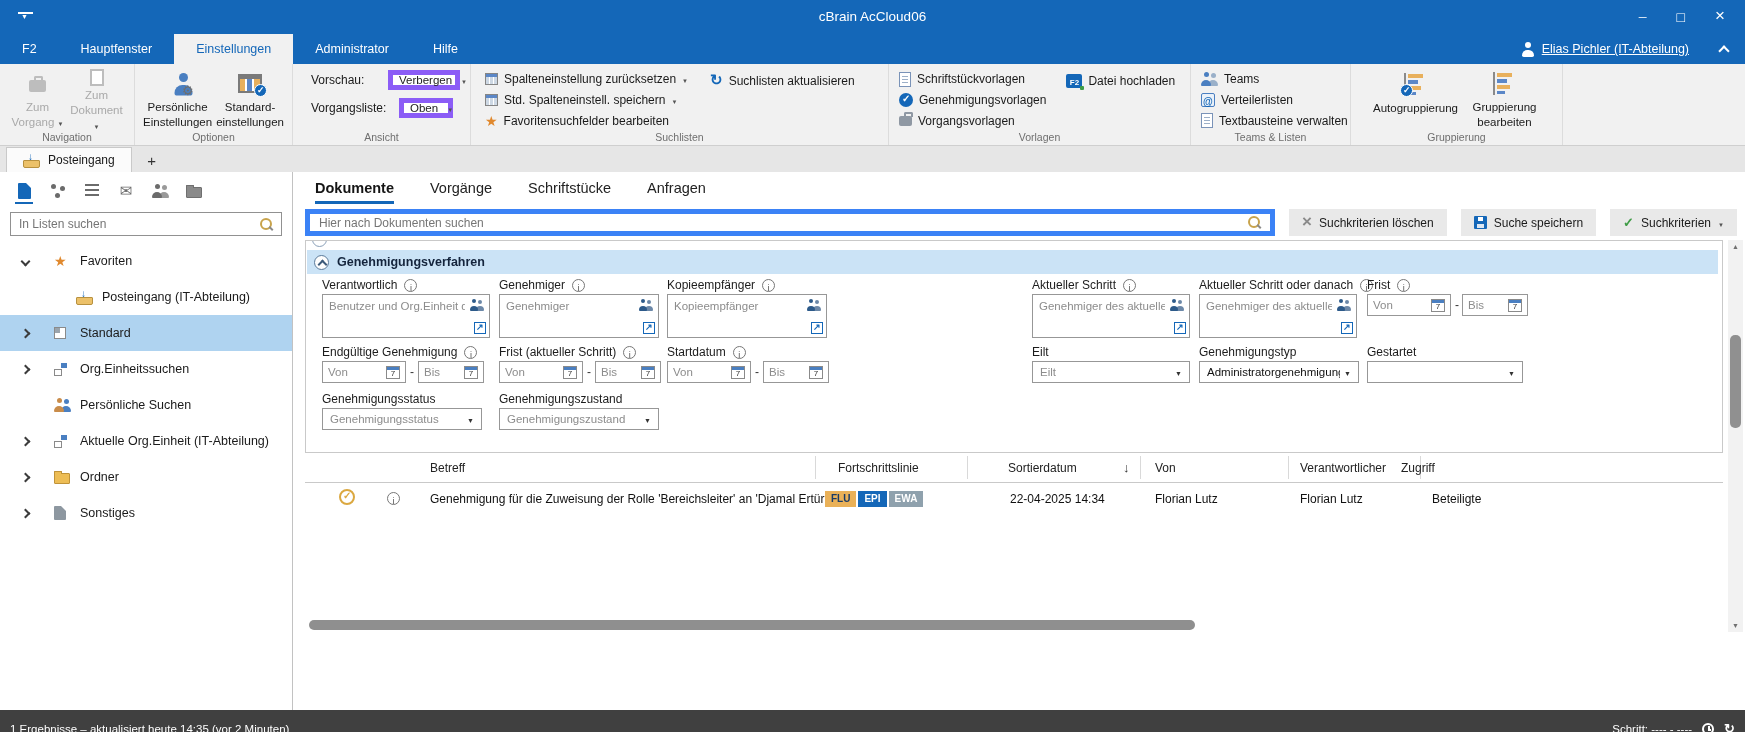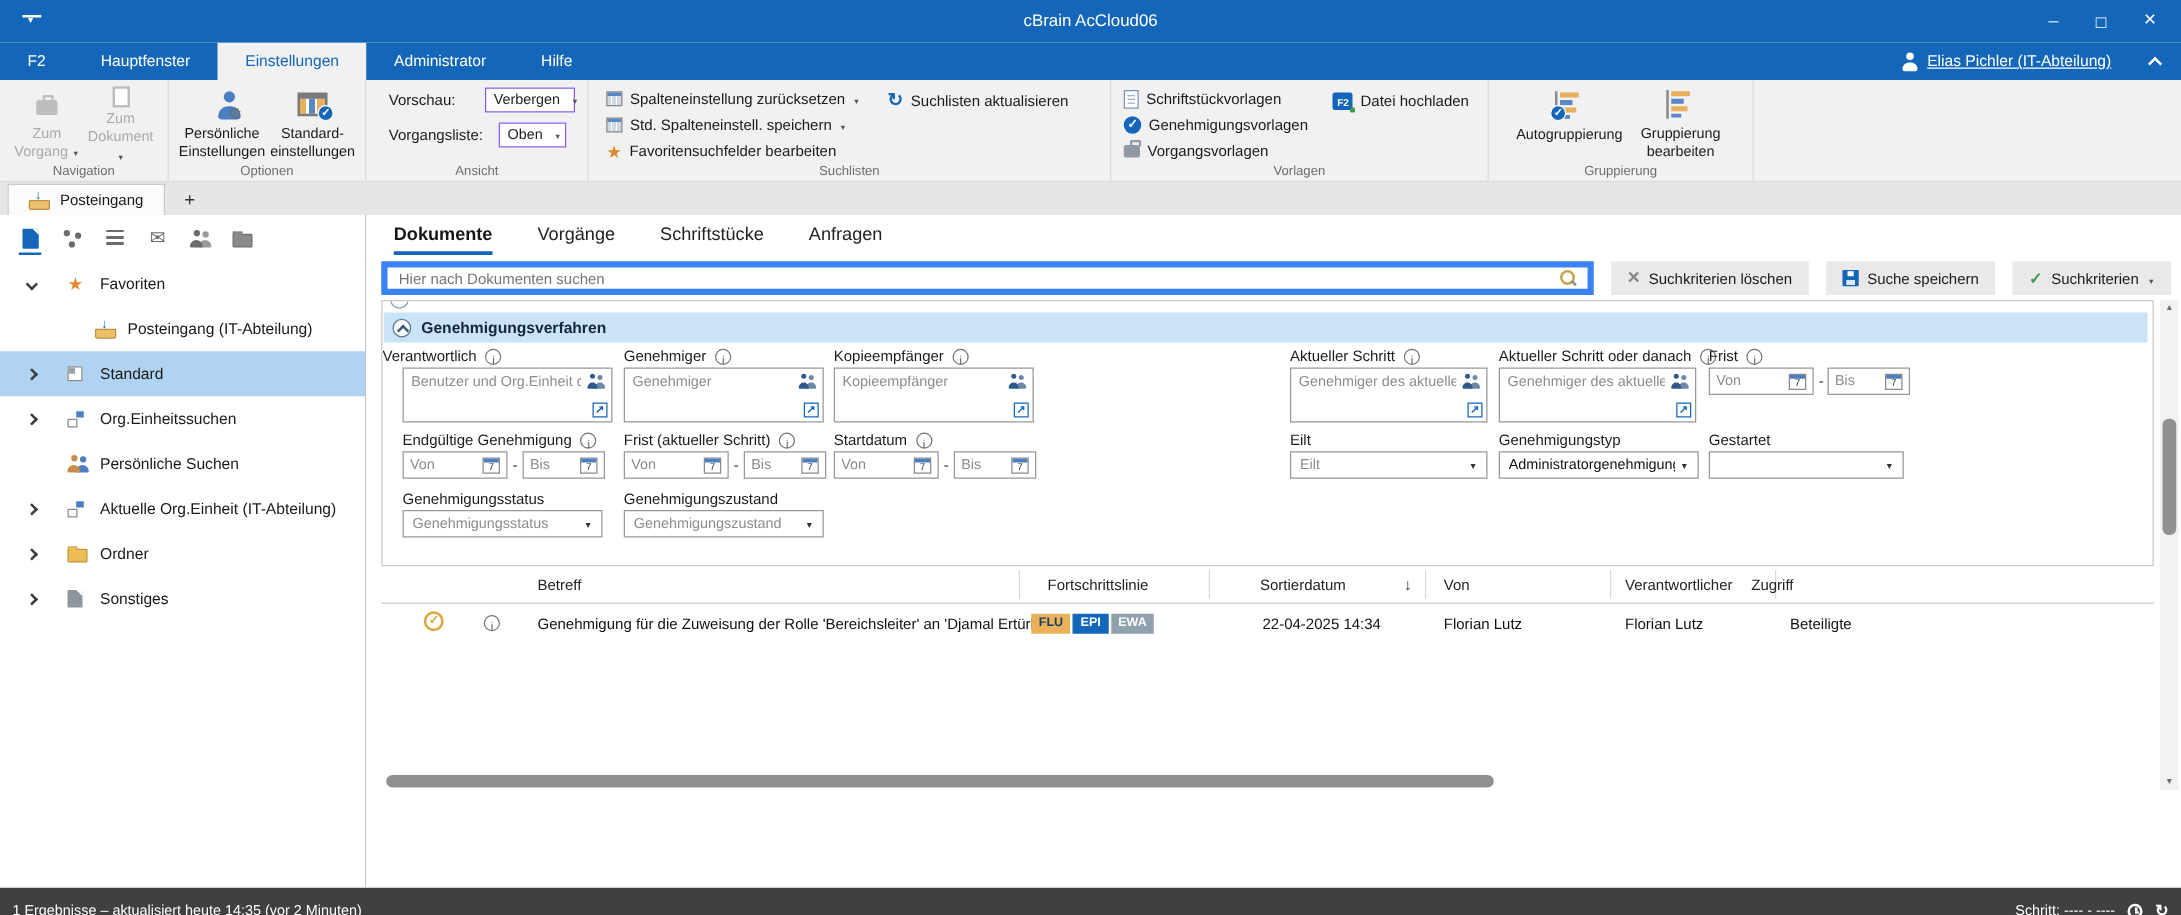--- a/index.html
+++ b/index.html
@@ -32,21 +32,21 @@
 
   
   .ribbon{height:82px;background:#f1f1f1;border-bottom:1px solid #cfcfcf;display:flex}
   .rgroup{position:relative;border-right:1px solid #dcdcdc;padding:4px 10px 15px;display:flex;gap:4px}
   .rlabel{position:absolute;bottom:2px;left:0;right:0;text-align:center;font-size:10.5px;color:#6e6e6e;white-space:nowrap}
   .bigbtn{width:66px;display:flex;flex-direction:column;align-items:center;font-size:11.5px;color:#1a1a1a;text-align:center;line-height:1.3;padding-top:1px;cursor:default}
   .bigbtn .bicon{height:30px;display:flex;align-items:center;justify-content:center;margin-bottom:2px}
   .bigbtn.disabled{color:#a9a9a9}
   .vrow{display:flex;align-items:center;gap:8px;height:22px;font-size:12px;margin:1px 0}
   .vrow .vlab{width:80px}
-  .msel{border:1px solid #8b5cf6;background:#fff;height:20px;display:flex;align-items:center;padding:0 6px;gap:9px;font-size:11.5px;color:#222}
+  .msel{border:5px solid #8b5cf6;background:#fff;height:20px;display:flex;align-items:center;padding:0 6px;gap:9px;font-size:11.5px;color:#222}
   .scol{display:flex;flex-direction:column;gap:2px;padding-top:2px}
   .sbtn{display:flex;align-items:center;gap:6px;height:21px;font-size:12px;white-space:nowrap;cursor:default}
   .dar::before{content:"▼";font-size:6px;color:#555}
 
   
   .case{width:17px;height:12px;background:var(--cc,#b9b9b9);border-radius:2px;position:relative;margin-top:4px}
   .case::before{content:"";position:absolute;top:-4px;left:5px;width:5px;height:3px;border:2px solid var(--cc,#b9b9b9);border-bottom:none;border-radius:2px 2px 0 0}
   .gdoc{width:14px;height:17px;background:#fff;border:2px solid var(--dc,#bdbdbd)}
   .pgear{position:relative;width:26px;height:26px}
   .pgear .person{--pc:#4a7fc1;transform:scale(1.5);transform-origin:top left;margin-left:4px;margin-top:2px}
@@ -310,20 +310,37 @@
     </div>
     <div class="scol" style="margin-left:16px">
       <div class="sbtn">
         <i class="f2b"></i>
         <span>Datei hochladen</span>
       </div>
     </div>
     <div class="rlabel">Vorlagen</div>
   </div>
 
+  <div class="rgroup" style="width:160px">
+    <div class="scol">
+      <div class="sbtn">
+        <i class="duo"></i>
+        <span>Teams</span>
+      </div>
+      <div class="sbtn">
+        <i class="atb"></i>
+        <span>Verteilerlisten</span>
+      </div>
+      <div class="sbtn">
+        <i class="doc"></i>
+        <span>Textbausteine verwalten</span>
+      </div>
+    </div>
+    <div class="rlabel">Teams &amp; Listen</div>
+  </div>
 
   <div class="rgroup" style="width:212px;justify-content:center">
     <div class="bigbtn" style="width:92px">
       <span class="bicon" style="position:relative">
           <i class="bars"></i>
           <i class="ckov" style="right:14px;bottom:2px"></i>
         </span>
       <span>Autogruppierung</span>
     </div>
     <div class="bigbtn" style="width:78px">
@@ -363,20 +380,24 @@
           <i class="mailico"></i>
         </span>
       <span class="sico">
           <i class="duo" style="--d1:#6b6b6b;--d2:#9a9a9a"></i>
         </span>
       <span class="sico">
           <i class="folder" style="--fc:#8a8a8a;--fb:#6f6f6f"></i>
         </span>
     </div>
 
+    <div class="ssearch">
+      <input placeholder="In Listen suchen" style="">
+      <i class="mag"></i>
+    </div>
 
     <div class="tree">
       <div class="ti">
         <span class="chevslot"><i class="cd"></i></span>
         <span class="icoslot">
             <i class="star"></i>
           </span>
         <span>Favoriten</span>
       </div>
       <div class="ti">
@@ -460,21 +481,21 @@
       </div>
     </div>
 
     <div class="fpanel">
       <span class="peek"></span>
       <div class="fhead">
         <i class="circ"></i>
         <span>Genehmigungsverfahren</span>
       </div>
 
-      <div class="flabel" style="left:0;top:37px">
+      <div class="flabel" style="left:16px;top:37px">
           <span>Verantwortlich</span>
           <i class="info"></i>
         </div>
       <div class="flabel" style="left:193px;top:37px">
           <span>Genehmiger</span>
           <i class="info"></i>
         </div>
       <div class="flabel" style="left:361px;top:37px">
           <span>Kopieempfänger</span>
           <i class="info"></i>

